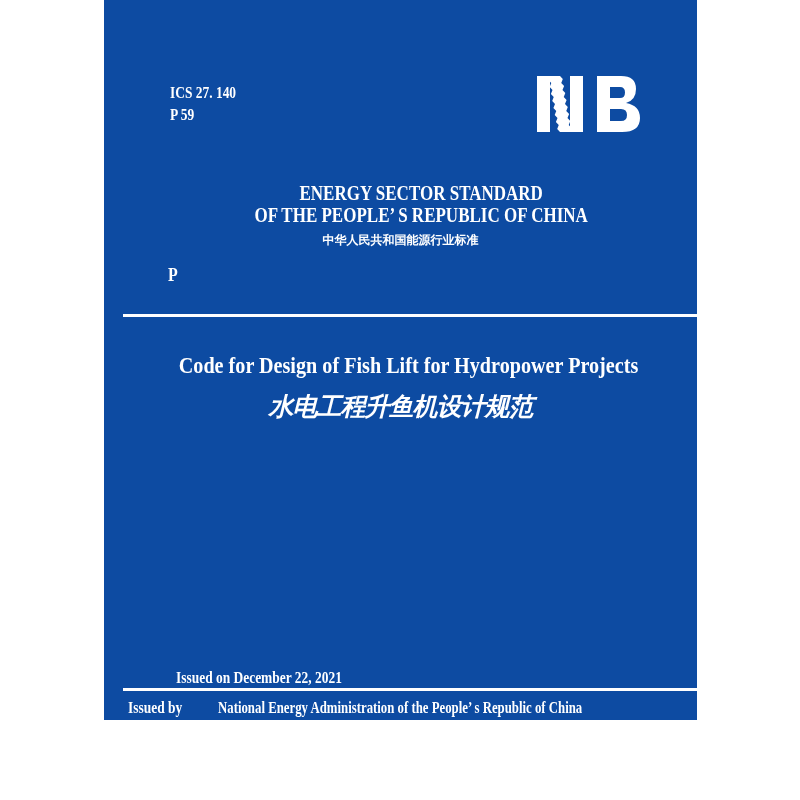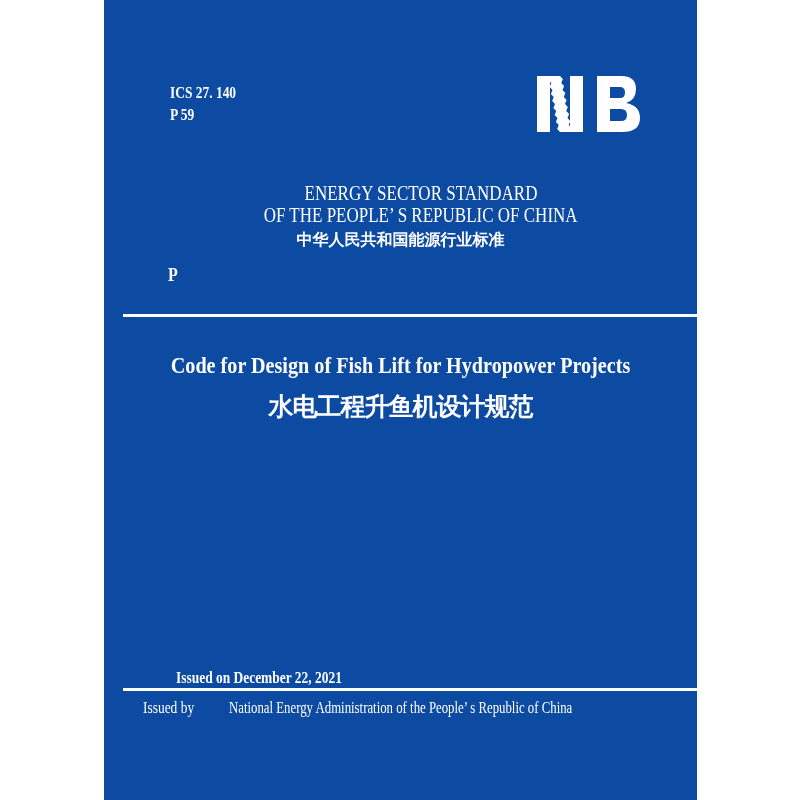--- a/index.html
+++ b/index.html
@@ -1,52 +1,52 @@
 <!DOCTYPE html>
 <html><head>
 <meta charset="utf-8">
 <style>
   html,body{margin:0;padding:0;background:#ffffff;}
   .stage{position:relative;width:800px;height:800px;background:#ffffff;overflow:hidden;
          font-family:"Liberation Serif", serif;}
-  .cover{position:absolute;left:104px;top:0;width:593px;height:800px;
+  .cover{position:absolute;left:104px;top:0;width:593px;height:720px;
          background:#0D4BA2;color:#ffffff;}
   .cx{display:inline-block;transform:scaleX(0.84);transform-origin:center center;}
   .cxl{display:inline-block;transform:scaleX(0.84);transform-origin:left center;}
   .cxr{display:inline-block;transform:scaleX(0.84);transform-origin:right center;}
 
   .ics{position:absolute;left:66px;top:82px;font-size:16px;font-weight:bold;line-height:22px;white-space:nowrap;}
   .nb-logo{position:absolute;left:433px;top:76px;width:103px;height:56px;}
 
   .heading{position:absolute;left:0;top:182px;width:100%;text-align:center;}
-  .heading .en{font-size:20px;font-weight:normal;line-height:22px;white-space:nowrap;margin-left:41px;}
+  .heading .en{font-size:20px;font-weight:bold;line-height:22px;white-space:nowrap;margin-left:41px;}
   .heading .en .cx{transform:scaleX(0.85);}
-  .heading .cn{font-size:16px;font-weight:bold;line-height:28px;
+  .heading .cn{font-size:12px;font-weight:bold;line-height:28px;
                font-family:Liberation Sans, sans-serif;white-space:nowrap;}
 
   .code-row{position:absolute;left:64px;right:58px;top:262px;display:flex;
             justify-content:space-between;align-items:center;
             font-size:19px;font-weight:bold;line-height:26px;white-space:nowrap;}
 
   .rule{position:absolute;left:19px;right:0;height:3px;background:#ffffff;}
   .rule-top{top:314px;}
   .rule-bottom{top:688px;}
 
-  .title-en{position:absolute;left:0;top:352px;width:100%;text-align:center;
+  .title-en{position:absolute;left:8px;top:352px;width:100%;text-align:center;
             font-size:24px;font-weight:bold;line-height:26px;white-space:nowrap;}
   .title-cn{position:absolute;left:0;top:390px;width:100%;text-align:center;
             font-size:25px;font-weight:bold;line-height:32px;letter-spacing:-1px;
-            font-family:"Liberation Sans","DejaVu Sans",sans-serif;white-space:nowrap;}
+            font-family:"Liberation Sans","DejaVu Sans",sans-serif;white-space:nowrap;font-style:italic;}
 
   .dates-row{position:absolute;left:72px;right:52px;top:666px;display:flex;
              justify-content:space-between;align-items:flex-start;
              font-size:16px;font-weight:bold;line-height:24px;white-space:nowrap;}
 
   .issuedby-row{position:absolute;left:0;top:696px;width:100%;text-align:center;
-                font-size:16px;font-weight:normal;line-height:24px;white-space:nowrap;}
+                font-size:16px;font-weight:bold;line-height:24px;white-space:nowrap;}
   .issuedby-row .gap{display:inline-block;width:26px;}
 </style>
 </head>
 <body>
 
 <div class="stage">
   <div class="cover">
 
     <div class="ics">
       <div><span class="cxl">ICS 27. 140</span></div>

